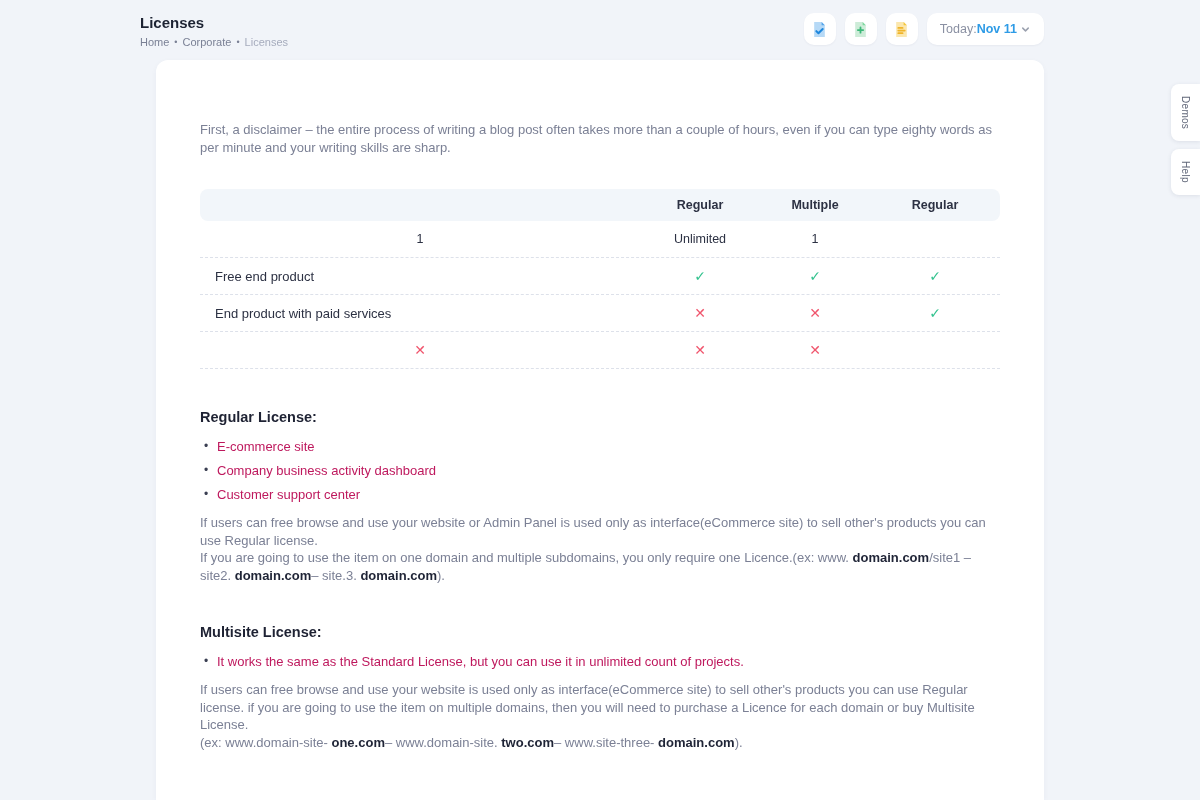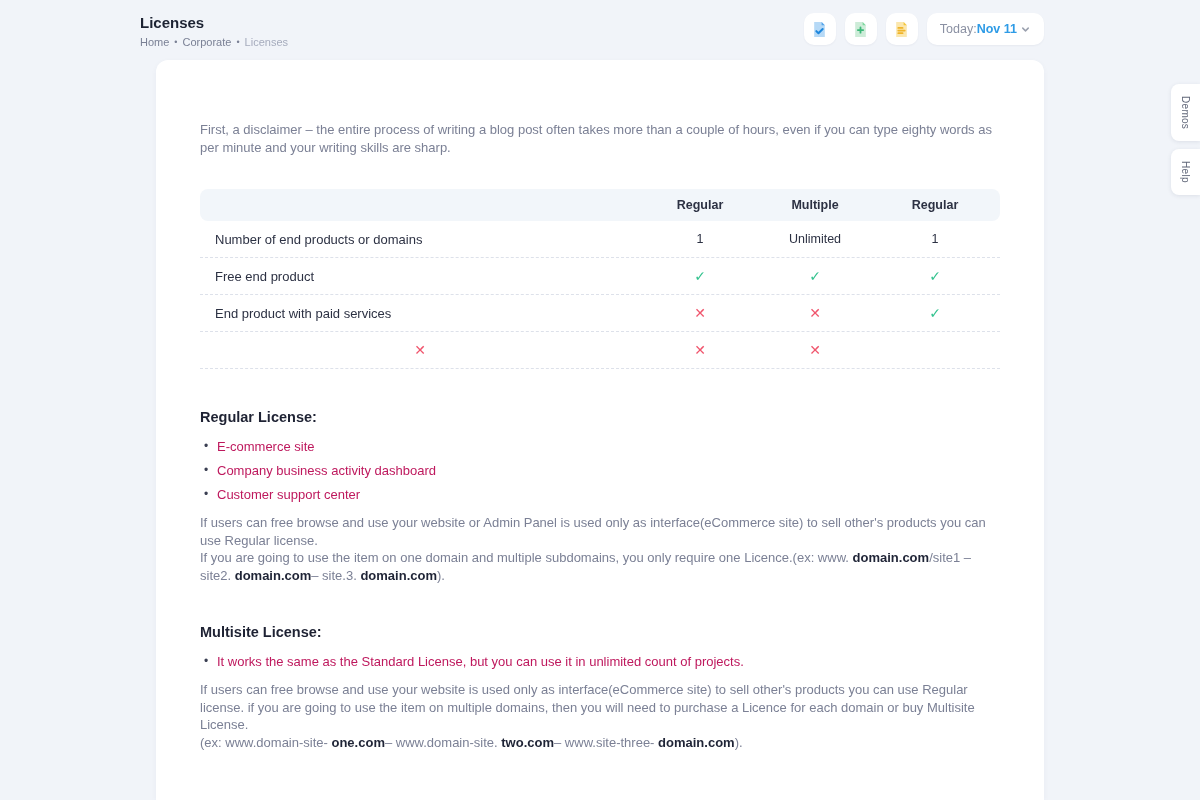--- a/index.html
+++ b/index.html
@@ -136,21 +136,20 @@
 <div class="card">
   <p class="intro">First, a disclaimer – the entire process of writing a blog post often takes more than a couple of hours, even if you can type eighty words as per minute and your writing skills are sharp.</p>
   <div class="lic-table" id="license-table">
       <div class="t-row t-head">
         <div class="t-label"></div>
         <div class="t-cell">Regular</div>
         <div class="t-cell">Multiple</div>
         <div class="t-cell">Regular</div>
       </div>
       <div class="t-row t-body-row">
-        <div class="t-label">Number of end products or domains</div>
         <div class="t-cell">1</div>
         <div class="t-cell">Unlimited</div>
         <div class="t-cell">1</div>
       </div>
       <div class="t-row t-body-row">
         <div class="t-label">Free end product</div>
         <div class="t-cell"><span class="mark" style="color: rgb(52, 195, 143);">✓</span></div>
         <div class="t-cell"><span class="mark" style="color: rgb(52, 195, 143);">✓</span></div>
         <div class="t-cell"><span class="mark" style="color: rgb(52, 195, 143);">✓</span></div>
       </div>

